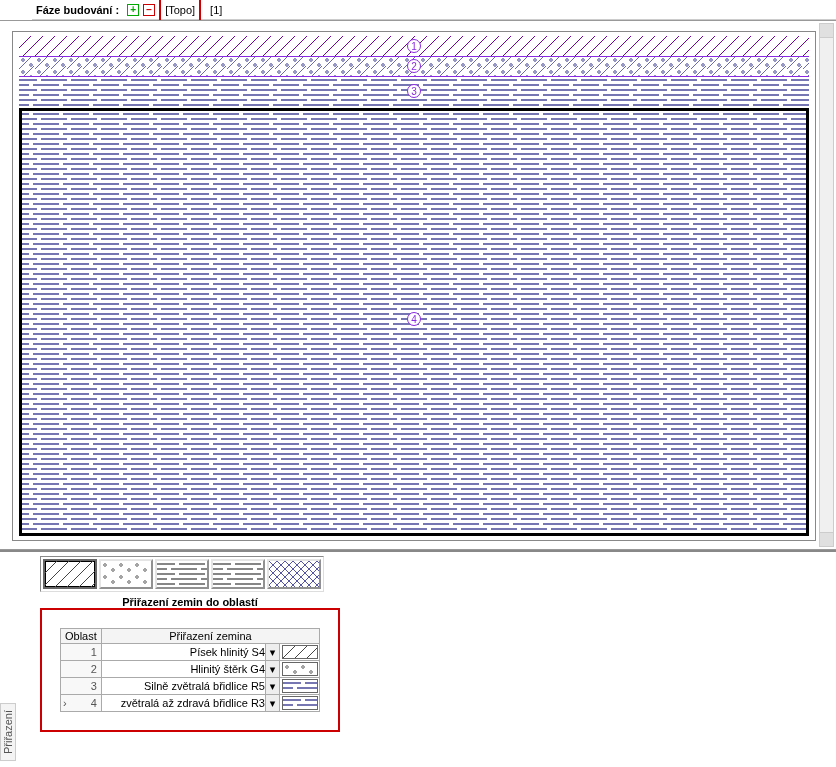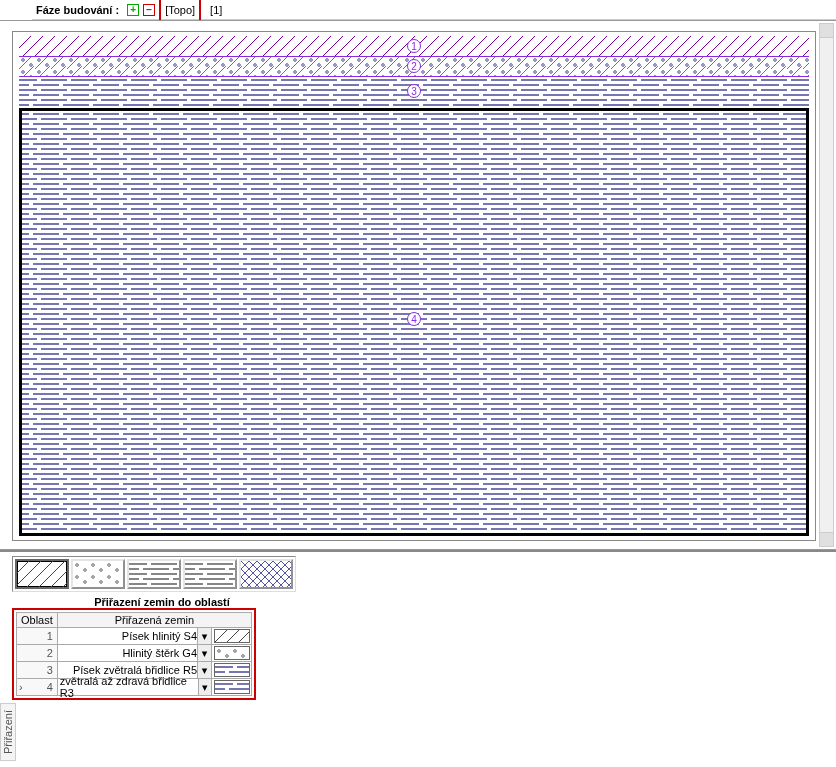--- a/index.html
+++ b/index.html
@@ -102,22 +102,22 @@
     overflow:hidden;
   }
   .swatch-btn.sel { border: 2px solid #666; box-shadow: inset 0 0 0 1px #000; }
   .panel-title {
     text-align:center;
     font-weight:bold;
     margin-top:4px;
   }
   .assign-table-wrap {
     border: 2px solid #c00;
-    width: 244px;
-    padding:2px;
+    width: 300px;
+    padding:18px;
   }
   .assign-table {
     border-collapse: collapse;
     width: 100%;
     font-size: 11px;
   }
   .assign-table th {
     background: #f4f4f4;
     border:1px solid #aaa;
     font-weight:normal;
@@ -246,21 +246,21 @@
   </div>
   <div class="scrollbar-v">
     <div class="arrow"></div>
     <div class="arrow bot"></div>
   </div>
 </div>
 
 <div class="lower-panel">
   <div class="side-tab">Přiřazení</div>
 
-  <div style="margin-left:8px;">
+  <div style="margin-left:36px;">
     <div class="swatch-row">
       <div class="swatch-btn sel"><svg width="100%" height="100%">
             <rect width="100%" height="100%" fill="url(#pat-hatch-bw)"></rect>
           </svg></div>
       <div class="swatch-btn"><svg width="100%" height="100%">
             <rect width="100%" height="100%" fill="url(#pat-dots-bw)"></rect>
           </svg></div>
       <div class="swatch-btn"><svg width="100%" height="100%">
             <rect width="100%" height="100%" fill="url(#pat-hdash-bw)"></rect>
           </svg></div>
@@ -272,21 +272,21 @@
           </svg></div>
     </div>
 
     <div class="panel-title" style="width:300px;">Přiřazení zemin do oblastí</div>
 
     <div class="assign-table-wrap">
       <table class="assign-table">
         <tbody>
             <tr>
           <th>Oblast</th>
-          <th colspan="2">Přiřazená zemin</th>
+          <th colspan="2">Přiřazení zemina</th>
         </tr>
         <tr>
           <td class="num-cell">1</td>
           <td>
             <div class="combo">
               <span>Písek hlinitý  S4</span>
               <span class="dd">▾</span>
             </div>
           </td>
           <td class="swatch-cell">
@@ -306,21 +306,21 @@
           <td class="swatch-cell">
                 <div class="swatch-mini"><svg width="100%" height="100%">
                     <rect width="100%" height="100%" fill="url(#pat-dots-bw)"></rect>
                   </svg></div>
               </td>
         </tr>
         <tr>
           <td class="num-cell">3</td>
           <td>
             <div class="combo">
-              <span>Písek zvětralá břidlice R5</span>
+              <span>Silně zvětralá břidlice R5</span>
               <span class="dd">▾</span>
             </div>
           </td>
           <td class="swatch-cell">
                 <div class="swatch-mini"><svg width="100%" height="100%">
                     <rect width="100%" height="100%" fill="url(#pat-hdash)"></rect>
                   </svg></div>
               </td>
         </tr>
         <tr>

